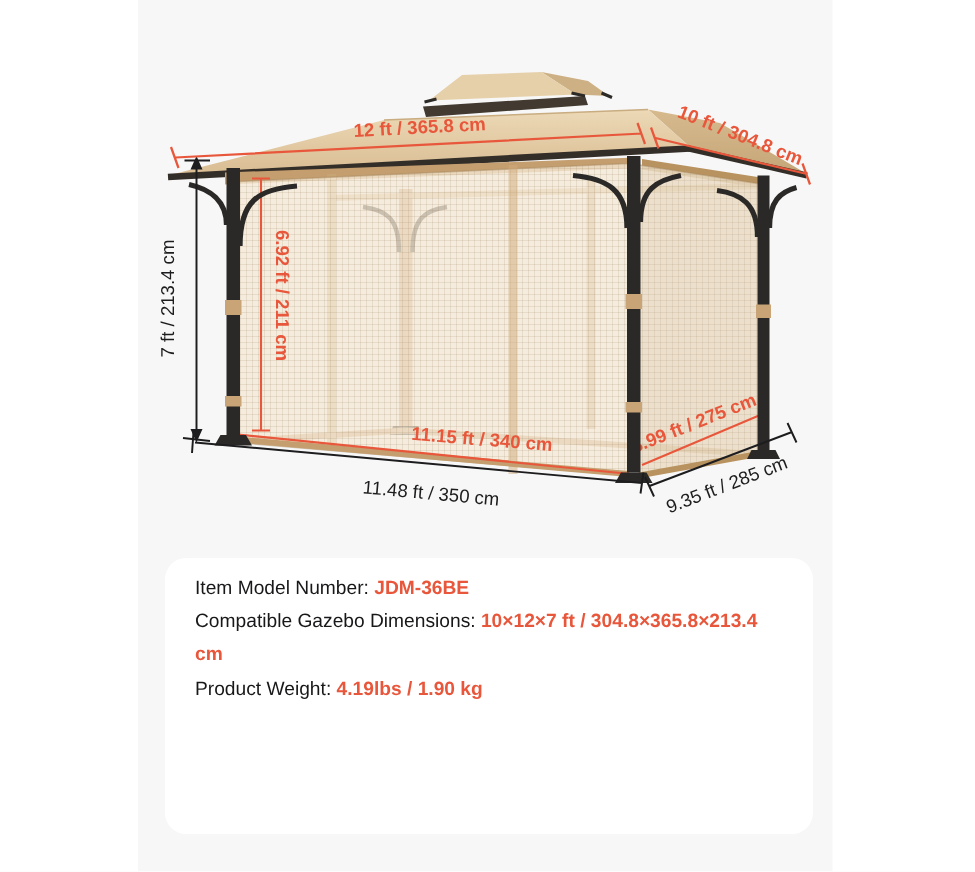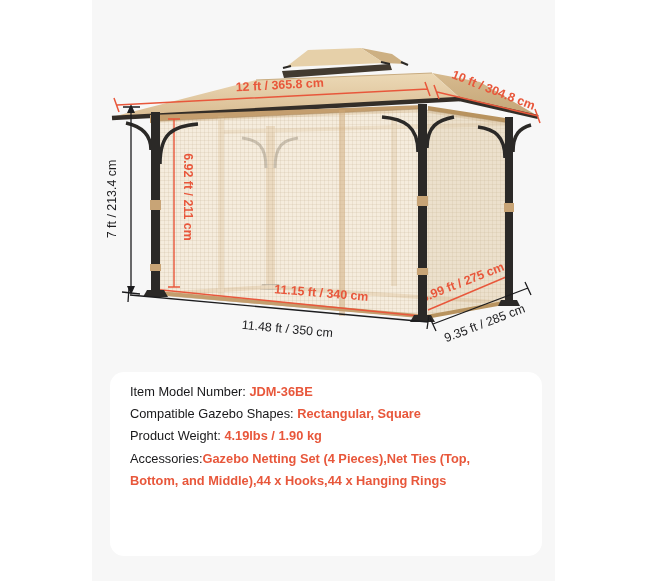--- a/index.html
+++ b/index.html
@@ -111,17 +111,16 @@
     <g stroke="#e8573b" stroke-width="1.5">
       <path d="M117,105 L428,89 M114,98 L119,112 M425,82 L430,96" fill="none"></path>
       <path d="M437,92 L538,116 M434,85 L439,99 M535,109 L540,123" fill="none"></path>
     </g>
     <text class="dim-orange" x="280" y="89" text-anchor="middle" transform="rotate(-3 280 89)">12 ft / 365.8 cm</text>
     <text class="dim-orange" x="492" y="94" text-anchor="middle" transform="rotate(21.5 492 94)">10 ft / 304.8 cm</text>
   </svg>
 
   <div class="card">
     <div class="spec-row"><span>Item Model Number: </span><span class="spec-value">JDM-36BE</span></div>
-    <div class="spec-row"><span>Compatible Gazebo Shapes: </span><span class="spec-value">Rectangular, Square</span></div>
+    <div class="spec-row"><span>Compatible Gazebo Dimensions: </span><span class="spec-value">10×12×7 ft / 304.8×365.8×213.4 cm</span></div>
     <div class="spec-row"><span>Product Weight: </span><span class="spec-value">4.19lbs / 1.90 kg</span></div>
-    <div class="spec-row"><span>Accessories:</span><span class="spec-value">Gazebo Netting Set (4 Pieces),Net Ties (Top, Bottom, and Middle),44 x Hooks,44 x Hanging Rings</span></div>
   </div>
 </div>
 
 </body></html>

